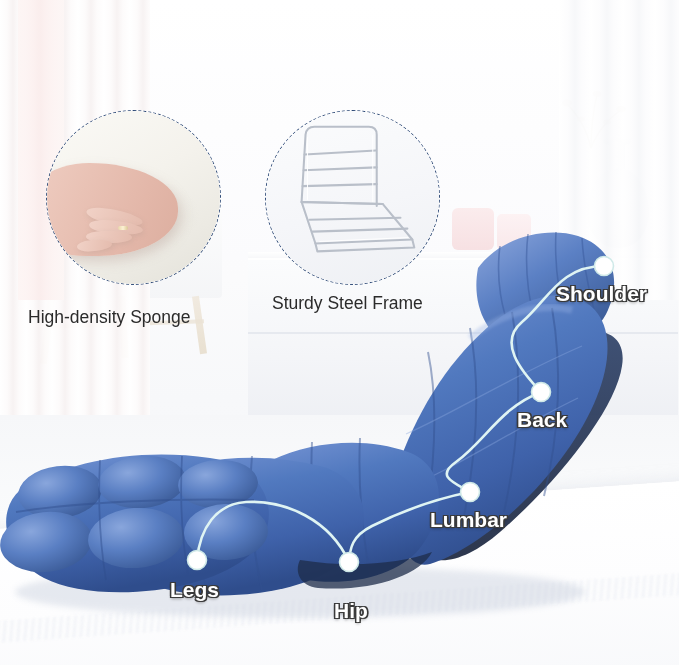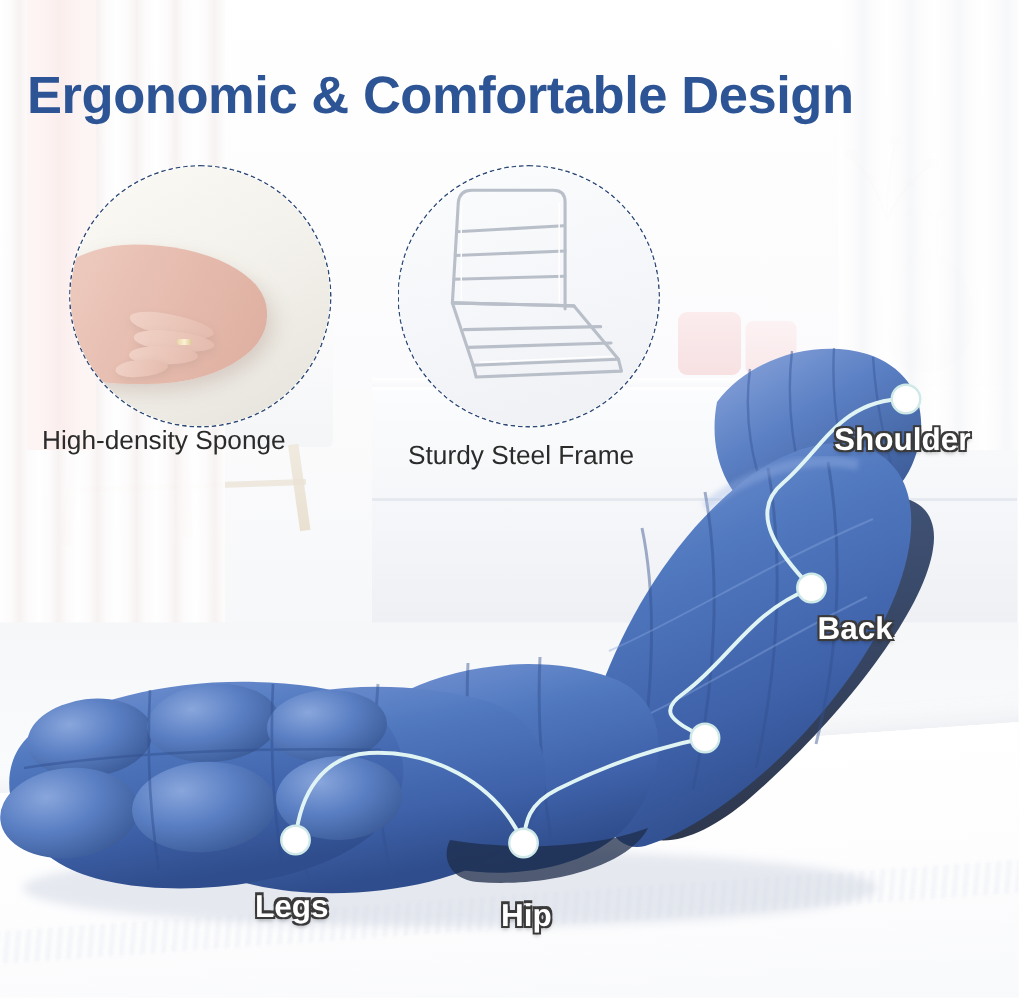--- a/index.html
+++ b/index.html
@@ -344,21 +344,21 @@
       <div class="sponge"></div>
       <div class="sponge-dip"></div>
       <div class="hand">
         <div class="finger f1"></div>
         <div class="finger f2"></div>
         <div class="finger f3"></div>
         <div class="finger f4"></div>
         <div class="ring"></div>
       </div>
     </div>
-    <div class="caption" style="left:28px; top:283px;">High-density Sponge</div>
+    <div class="caption" style="left:28px; top:307px;">High-density Sponge</div>
   </div>
 
   <div class="feature">
     <div class="circle" style="left:265px; top:110px; width:175px; height:175px;">
       <div class="frameimg"></div>
       <svg viewBox="0 0 175 175" style="position:absolute;inset:0">
         <g fill="none" stroke="#b9bfc9" stroke-width="2.1" stroke-linejoin="round" stroke-linecap="round">
 
           <path d="M36 92 L40 24 Q41 16 49 16 L104 16 Q112 16 112 24 L112 96"></path>
           <path d="M38 60 L112 57"></path>
@@ -392,19 +392,19 @@
     <g>
       <circle cx="604" cy="266" r="9.5" fill="#ffffff" stroke="#cfe9e8" stroke-width="1.6"></circle>
       <circle cx="541" cy="392" r="9.5" fill="#ffffff" stroke="#cfe9e8" stroke-width="1.6"></circle>
       <circle cx="470" cy="492" r="9.5" fill="#ffffff" stroke="#cfe9e8" stroke-width="1.6"></circle>
       <circle cx="349" cy="562" r="9.5" fill="#ffffff" stroke="#cfe9e8" stroke-width="1.6"></circle>
       <circle cx="197" cy="560" r="9.5" fill="#ffffff" stroke="#cfe9e8" stroke-width="1.6"></circle>
     </g>
   </svg>
 
   <div class="label" style="left:556px; top:282px;">Shoulder</div>
-  <div class="label" style="left:517px; top:408px;margin-left:28px;">Back</div>
+  <div class="label" style="left:517px; top:408px;">Back</div>
+  <div class="label" style="left:430px; top:508px;">Lumbar</div>
   <div class="label" style="left:334px; top:599px;">Hip</div>
-  <div class="label" style="left:170px; top:578px;margin-top:15px;">Legs</div>
-
-  <div class="headline">Ergonomic &amp; Comfortable Design</div>
+  <div class="label" style="left:170px; top:578px;">Legs</div>
+
 
 </div>
 
 </body></html>

